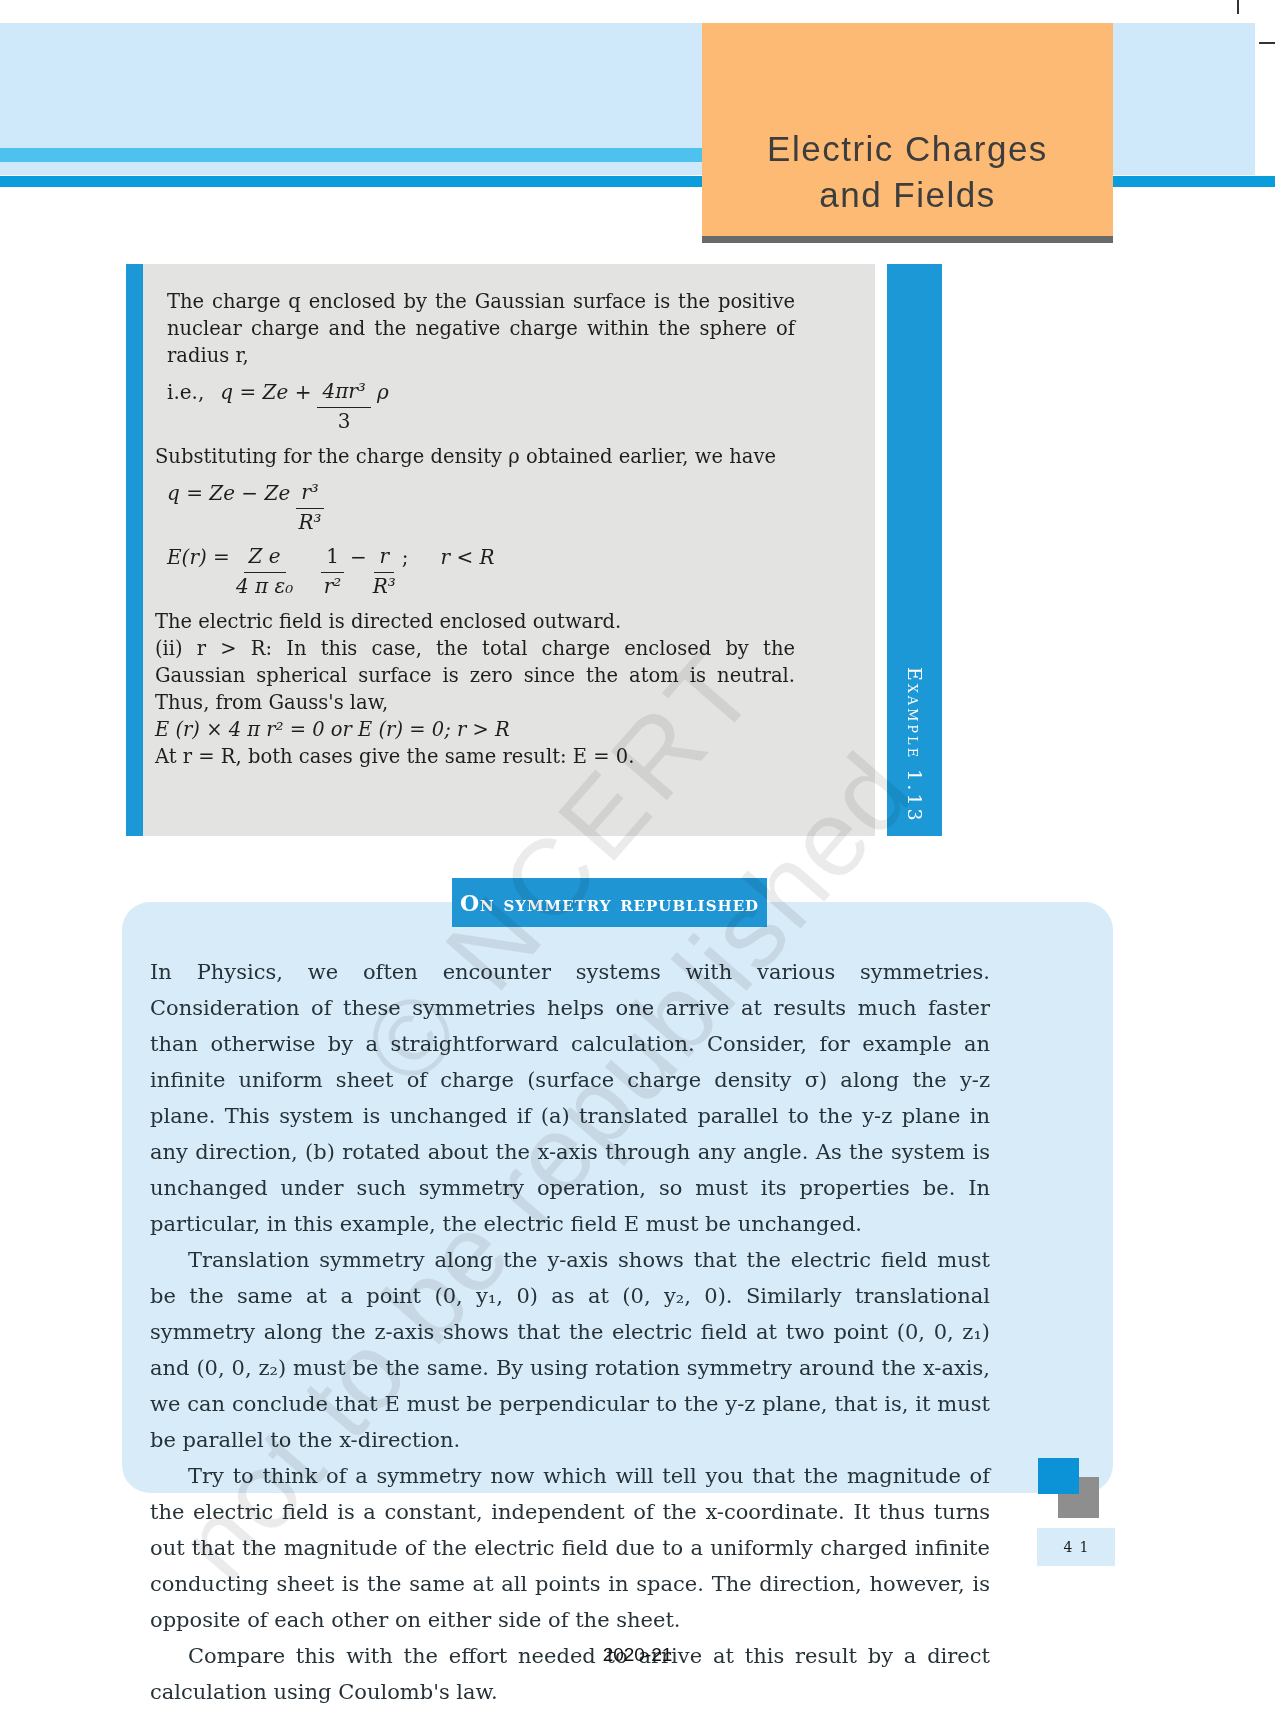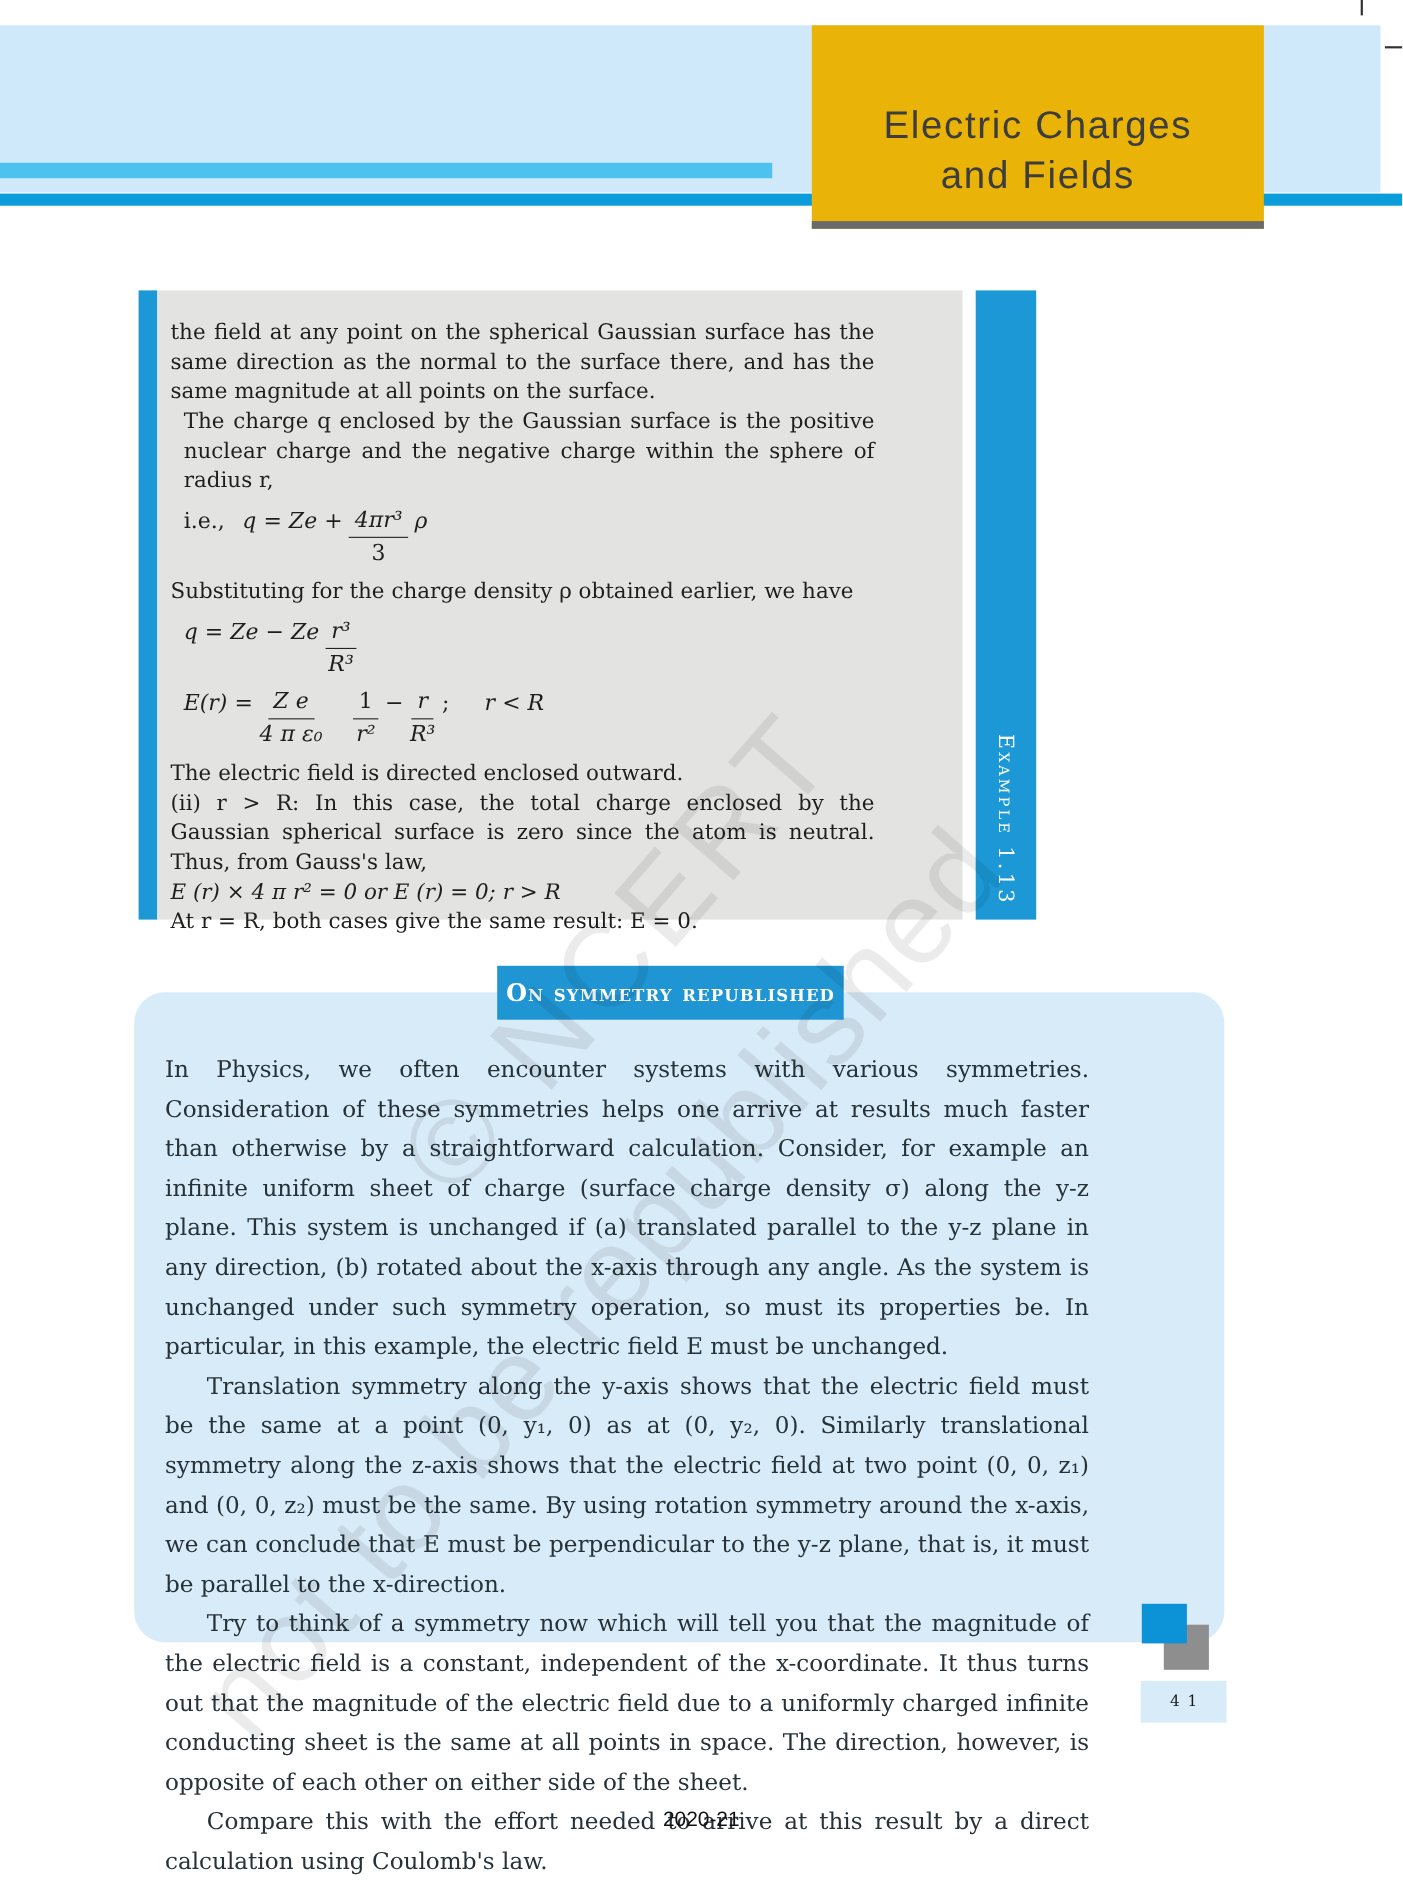--- a/index.html
+++ b/index.html
@@ -7,23 +7,23 @@
         font-family:"DejaVu Serif", serif;}
 
   
   .band-light{position:absolute;left:0;top:23px;width:1255px;height:152px;background:#cfe9fa;}
   .band-mid{position:absolute;left:0;top:148px;width:702px;height:14px;background:#4dc2ee;}
   .band-dark{position:absolute;left:0;top:176px;width:1275px;height:11px;background:#0a9cdb;}
   .crop-v{position:absolute;left:1237px;top:0;width:2px;height:14px;background:#333;}
   .crop-h{position:absolute;left:1259px;top:42px;width:16px;height:2px;background:#333;}
 
   
-  .chapter-box{position:absolute;left:702px;top:23px;width:411px;height:185px;background:#eab308;
+  .chapter-box{position:absolute;left:702px;top:23px;width:411px;height:220px;background:#fdba74;
                border-bottom:7px solid #6a6a6a;display:flex;flex-direction:column;justify-content:flex-end;
-               align-items:center;padding-bottom:18px;box-sizing:border-box;z-index:2;margin-left:36px;}
+               align-items:center;padding-bottom:18px;box-sizing:border-box;z-index:2;}
   .chapter-title{font-family:"Liberation Sans", sans-serif;font-size:35px;line-height:46px;
                  color:#3d3d3d;letter-spacing:1.5px;text-align:center;font-weight:400;}
 
   
   .ex-leftbar{position:absolute;left:126px;top:264px;width:17px;height:572px;background:#1b98d5;}
   .ex-box{position:absolute;left:143px;top:264px;width:732px;height:572px;background:#e3e3e2;
           box-sizing:border-box;padding:24px 80px 0 12px;color:#1e1e1e;font-size:19.5px;line-height:27px;}
   .ex-box p{margin:0;text-align:justify;}
   .ex-indent{padding-left:12px;}
   .eq{display:flex;font-size:20px;margin:10px 0 10px 12px;}
@@ -80,21 +80,20 @@
   <div class="chapter-box">
     <div class="chapter-title">
       <div>Electric Charges</div>
       <div>and Fields</div>
     </div>
   </div>
 
   <div class="ex-leftbar"></div>
 
   <div class="ex-box">
-    <p>the field at any point on the spherical Gaussian surface has the same direction as the normal to the surface there,  and has the same magnitude at all points on the surface.</p>
     <p class="ex-indent">The charge q enclosed by the Gaussian surface is the positive nuclear charge and the negative charge within the sphere of radius r,</p>
 
     <div class="eq">
       <span class="roman">i.e.,</span>
       <span class="gap"></span>
       <span class="var">q = Ze  +</span>
       <span class="frac">
         <span class="num var">4πr³</span>
         <span class="den roman">3</span>
       </span>

